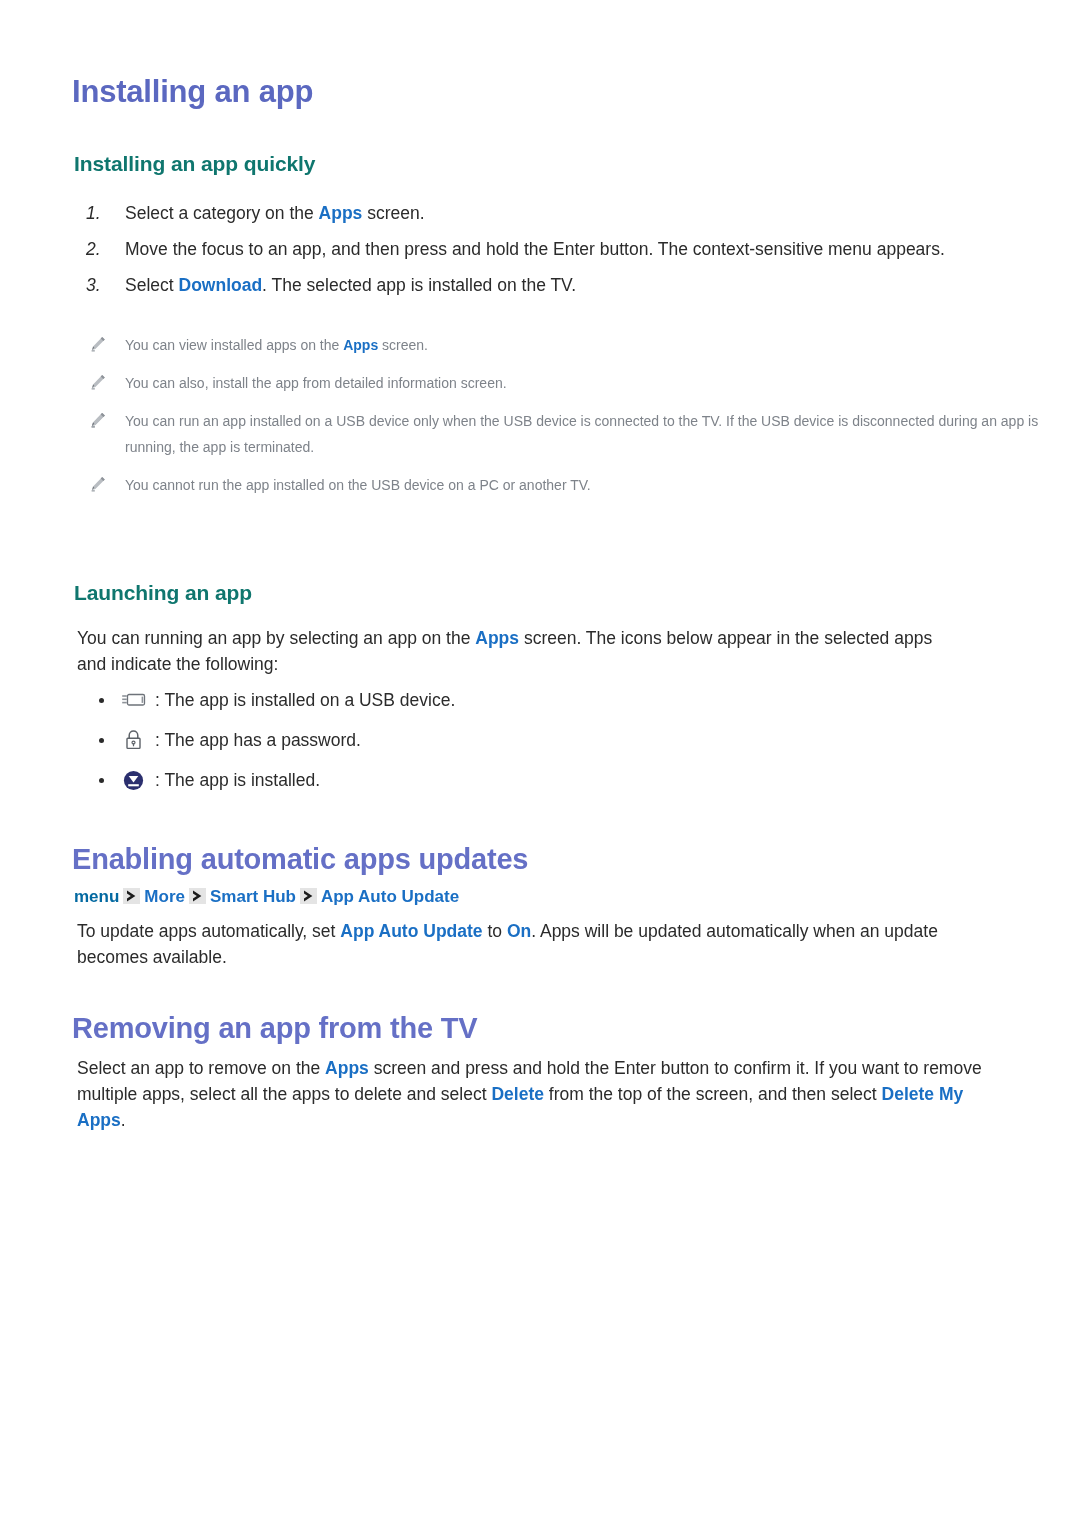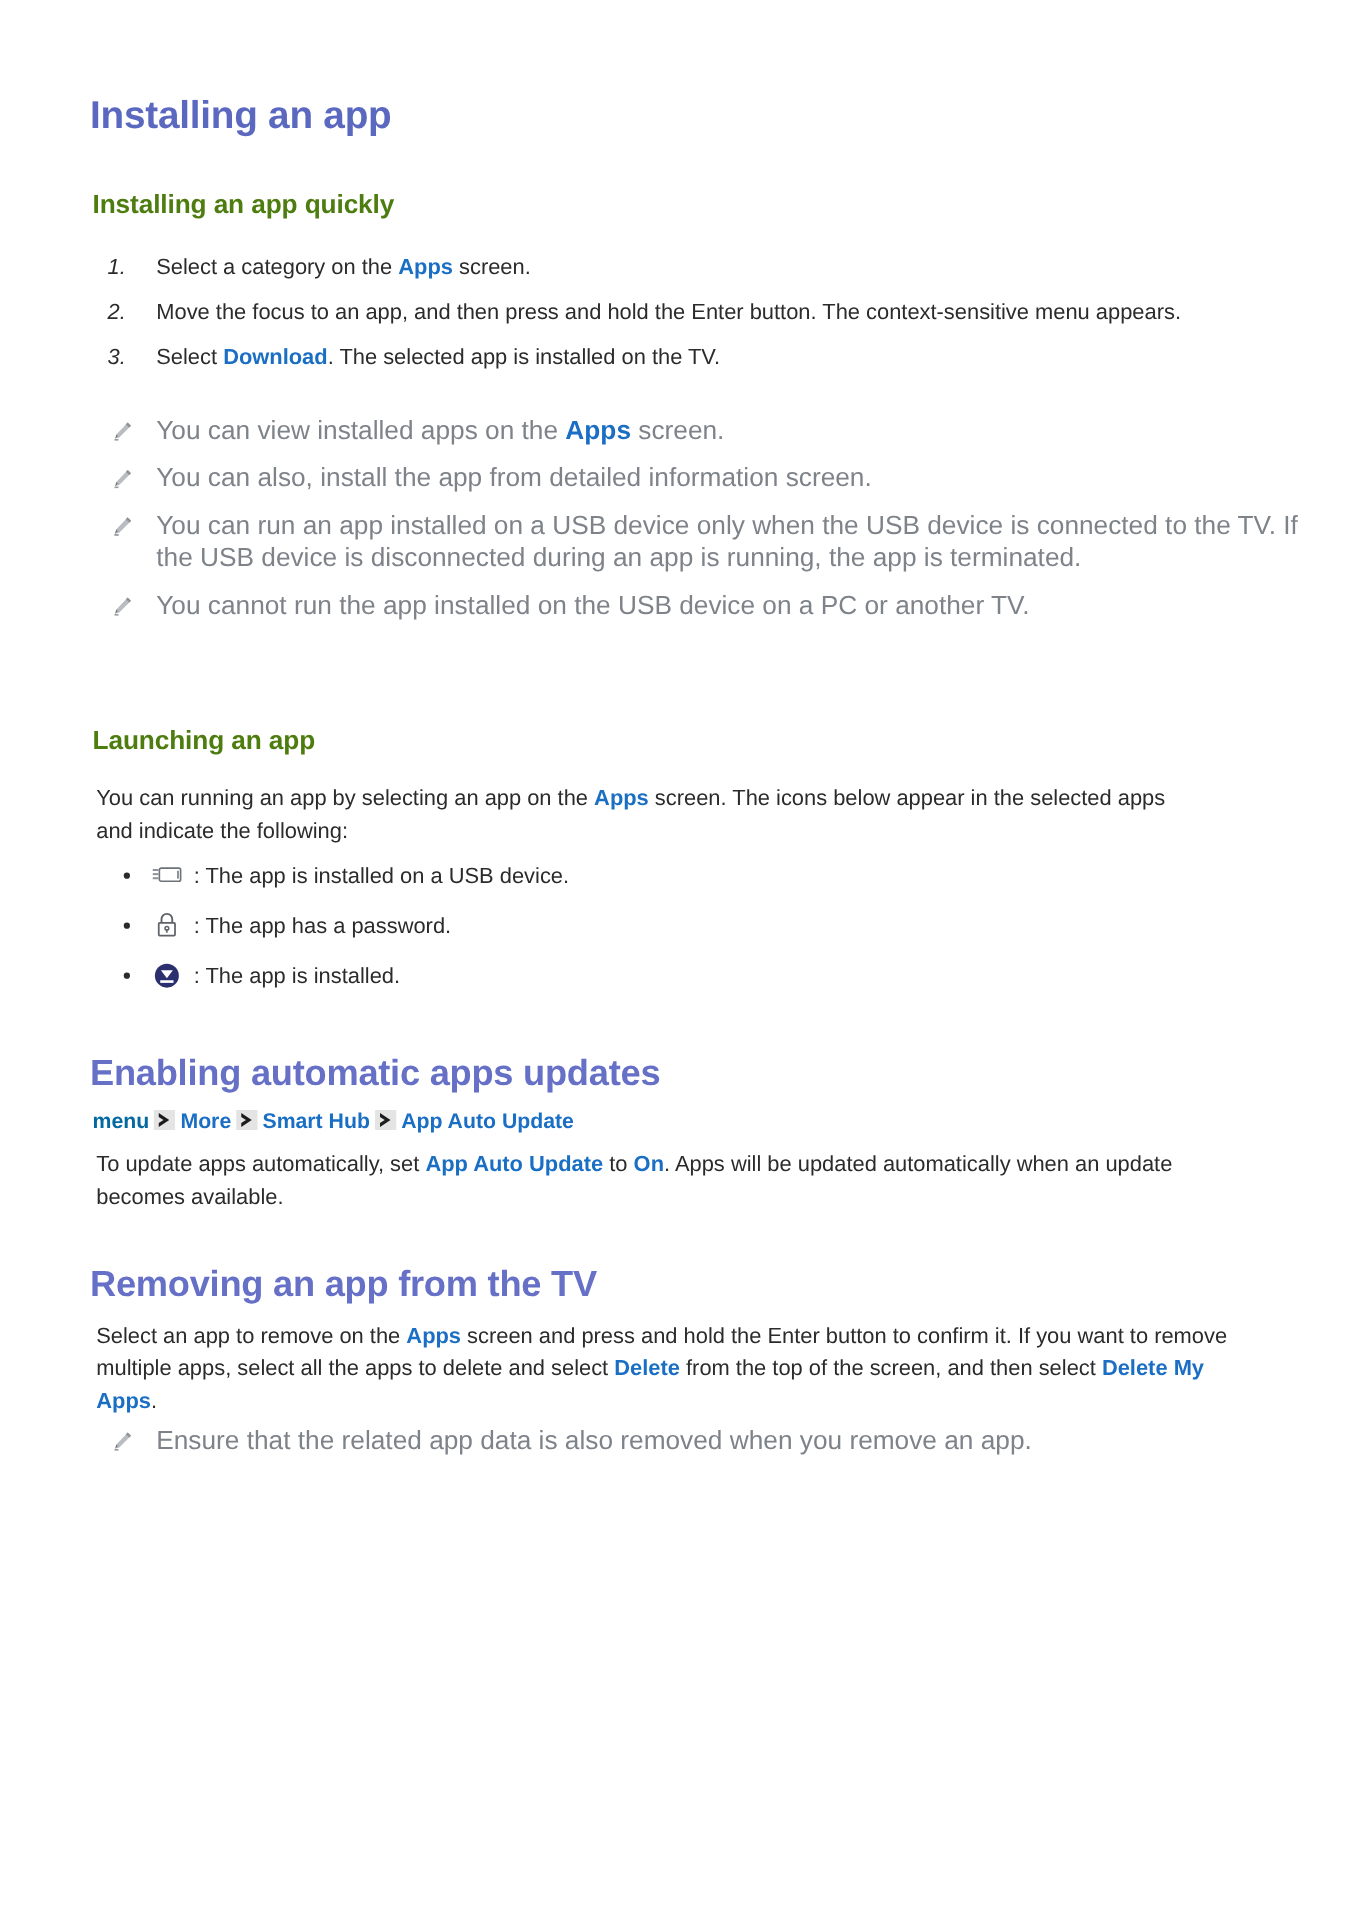--- a/index.html
+++ b/index.html
@@ -29,21 +29,21 @@
     font-size: 31px;
     font-weight: bold;
     color: #5b68c0;
     letter-spacing: -0.2px;
     white-space: nowrap;
   }
   .h2 {
     position: absolute;
     font-size: 21px;
     font-weight: bold;
-    color: #4d7c0f;
+    color: #0f766e;
     letter-spacing: -0.1px;
     white-space: nowrap;
   }
   .h1-big {
     position: absolute;
     font-size: 29px;
     font-weight: bold;
     color: #6570c6;
     letter-spacing: -0.2px;
     white-space: nowrap;
@@ -74,21 +74,21 @@
     top: 0;
     font-style: italic;
     font-size: 17.5px;
     color: #2b2b2b;
   }
 
   
   .notes { position: absolute; }
   .note {
     position: relative;
-    font-size: 21px;
+    font-size: 14px;
     line-height: 26px;
     color: #7e838a;
     padding-left: 47px;
     margin-bottom: 12px;
   }
   .note .lnk { color: #1a6fc4; font-weight: bold; }
   .pencil-icon {
     position: absolute;
     left: 11px;
     top: 3px;
@@ -299,27 +299,14 @@
   <div class="para" style="left:77px; top:918px; width:918px;">
     <span>To update apps automatically, set </span><span class="lnk">App Auto Update</span><span> to </span><span class="lnk">On</span><span>. Apps will be updated automatically when an update becomes available.</span>
   </div>
 
   <div class="h1-big" style="left:72px; top:1012px;">Removing an app from the TV</div>
 
   <div class="para" style="left:77px; top:1055px; width:920px;">
     <span>Select an app to remove on the </span><span class="lnk">Apps</span><span> screen and press and hold the Enter button to confirm it. If you want to remove multiple apps, select all the apps to delete and select </span><span class="lnk">Delete</span><span> from the top of the screen, and then select </span><span class="lnk">Delete My Apps</span><span>.</span>
   </div>
 
-  <div class="notes" style="left:78px; top:1140px; width:900px;">
-    <div class="note">
-      <span class="pencil-icon">
-        <svg width="18" height="18" viewBox="0 0 18 18">
-          <path d="M13.2 1.9 L15.8 4.5 L6.4 13.9 L3.1 14.9 L4.1 11.6 Z" fill="#b9bdc2"></path>
-          <path d="M13.2 1.9 L15.8 4.5 L14.3 6.0 L11.7 3.4 Z" fill="#8e9399"></path>
-          <path d="M3.1 14.9 L4.1 11.6 L5.3 12.8 Z" fill="#6f747a"></path>
-          <rect x="2.6" y="15.2" width="3.2" height="1.3" fill="#9aa0a6"></rect>
-        </svg>
-      </span>
-      <span>Ensure that the related app data is also removed when you remove an app.</span>
-    </div>
-  </div>
 
 </div>
 
 </body></html>

